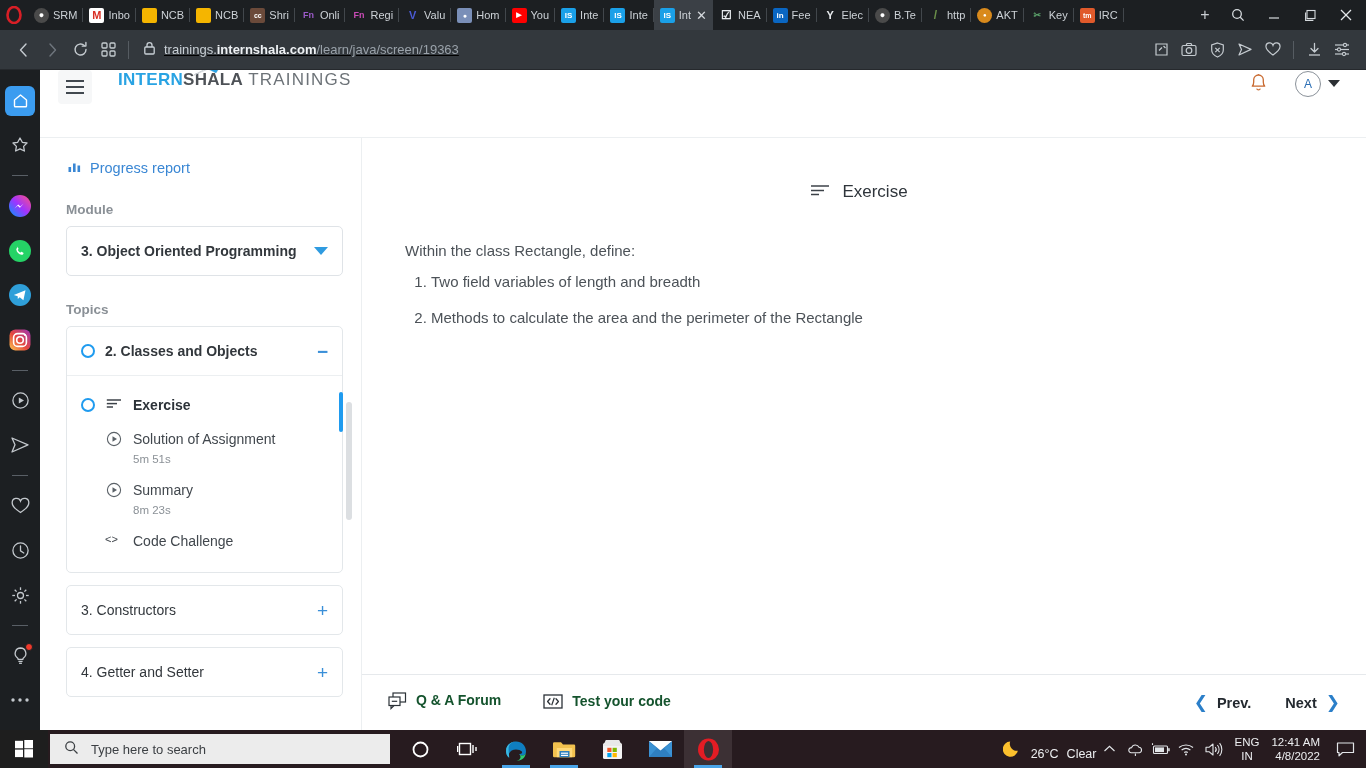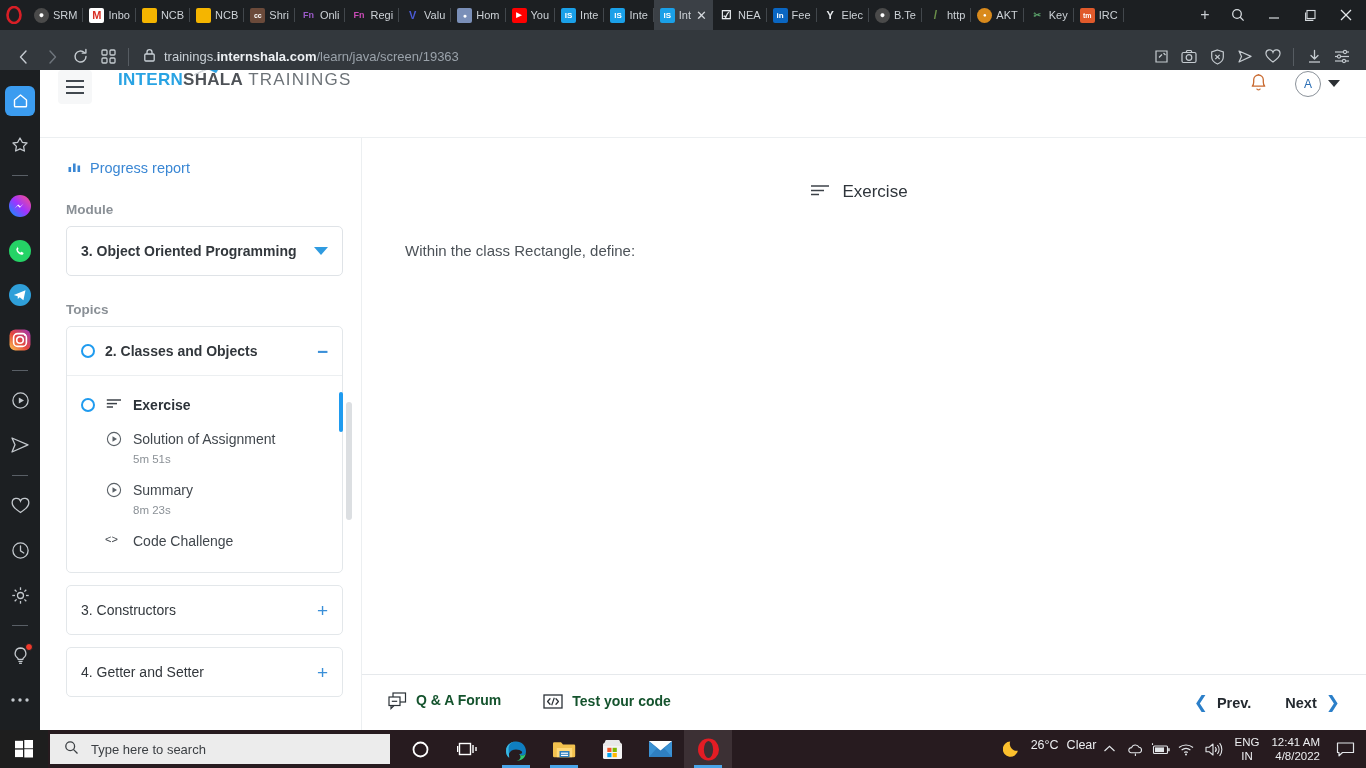--- a/index.html
+++ b/index.html
@@ -62,24 +62,25 @@
   }
   .winctl {
     display: flex; align-items: center; flex: 0 0 auto; padding-right: 2px;
   }
   .winctl span {
     width: 36px; height: 30px; display: flex; align-items: center;
     justify-content: center; color: #d5dade; font-size: 13px;
   }
 
   .navbar {
-    position: absolute; top: 37px; left: 0; right: 0; height: 40px;
+    position: absolute; top: 30px; left: 0; right: 0; height: 40px;
     background: #33383d;
     display: flex; align-items: center; padding: 0 10px;
     border-bottom: 1px solid #26292d;
+    text-decoration: underline;
   }
   .nbtn {
     width: 28px; height: 28px; display: flex; align-items: center;
     justify-content: center; color: #c5cbd0; font-size: 15px;
   }
   .nbtn.dim { color: #6f767d; }
   .vsep { width: 1px; height: 18px; background: #565c62; margin: 0 6px; }
   .urlbox {
     flex: 1 1 auto; display: flex; align-items: center; gap: 8px;
     height: 28px; padding: 0 8px; min-width: 0;
@@ -264,21 +265,21 @@
   }
   .tb-icon.running::after {
     content: ""; position: absolute; bottom: 0; left: 10px; right: 10px;
     height: 3px; background: #49a4e8;
   }
   .tb-icon.active { background: #3c3034; }
   .tray {
     margin-left: auto; display: flex; align-items: center;
     gap: 0; padding-right: 6px; color: #e7e9eb;
   }
-  .weather { display: flex; align-items: flex-start; gap: 8px; font-size: 12.5px; color: #eceef0; }
+  .weather { display: flex; align-items: flex-end; gap: 8px; font-size: 12.5px; color: #eceef0; }
   .tray-ico { width: 26px; display: flex; align-items: center; justify-content: center; color: #e2e5e8; font-size: 13px; }
   .lang { font-size: 11.5px; line-height: 14px; text-align: center; padding: 0 8px; color: #eceef0; }
   .clock { font-size: 11.5px; line-height: 14px; text-align: right; padding: 0 10px 0 4px; color: #eceef0; }
   .notif { width: 30px; display: flex; align-items: center; justify-content: center; }
 </style>
 </head>
 <body>
 
 <div class="browser">
 
@@ -740,20 +741,24 @@
                   <line x1="1" y1="4" x2="19" y2="4" stroke="#3c4248" stroke-width="1.5"></line>
                   <line x1="1" y1="8.5" x2="14" y2="8.5" stroke="#3c4248" stroke-width="1.5"></line>
                   <line x1="1" y1="12.5" x2="9" y2="12.5" stroke="#3c4248" stroke-width="1.5"></line>
                 </svg>
             </span>
             <span>Exercise</span>
           </div>
 
           <div class="ex-body">
             <div class="ex-intro">Within the class Rectangle, define:</div>
+            <ol class="ex-list" id="steps-container">
+                <li>Two field variables of length and breadth</li>
+                <li>Methods to calculate the area and the perimeter of the Rectangle</li>
+              </ol>
           </div>
         </div>
 
         <div class="content-footer">
           <div class="foot-btn">
             <span>
               <svg width="19" height="18" viewBox="0 0 19 18">
                   <rect x="5" y="1" width="12.5" height="9" fill="none" stroke="#2c3238" stroke-width="1.2"></rect>
                   <rect x="1" y="5" width="11" height="8.5" fill="#fff" stroke="#2c3238" stroke-width="1.2"></rect>
                   <path d="M3 13.5 L3 16.5 L6 13.5" fill="none" stroke="#2c3238" stroke-width="1.2"></path>

